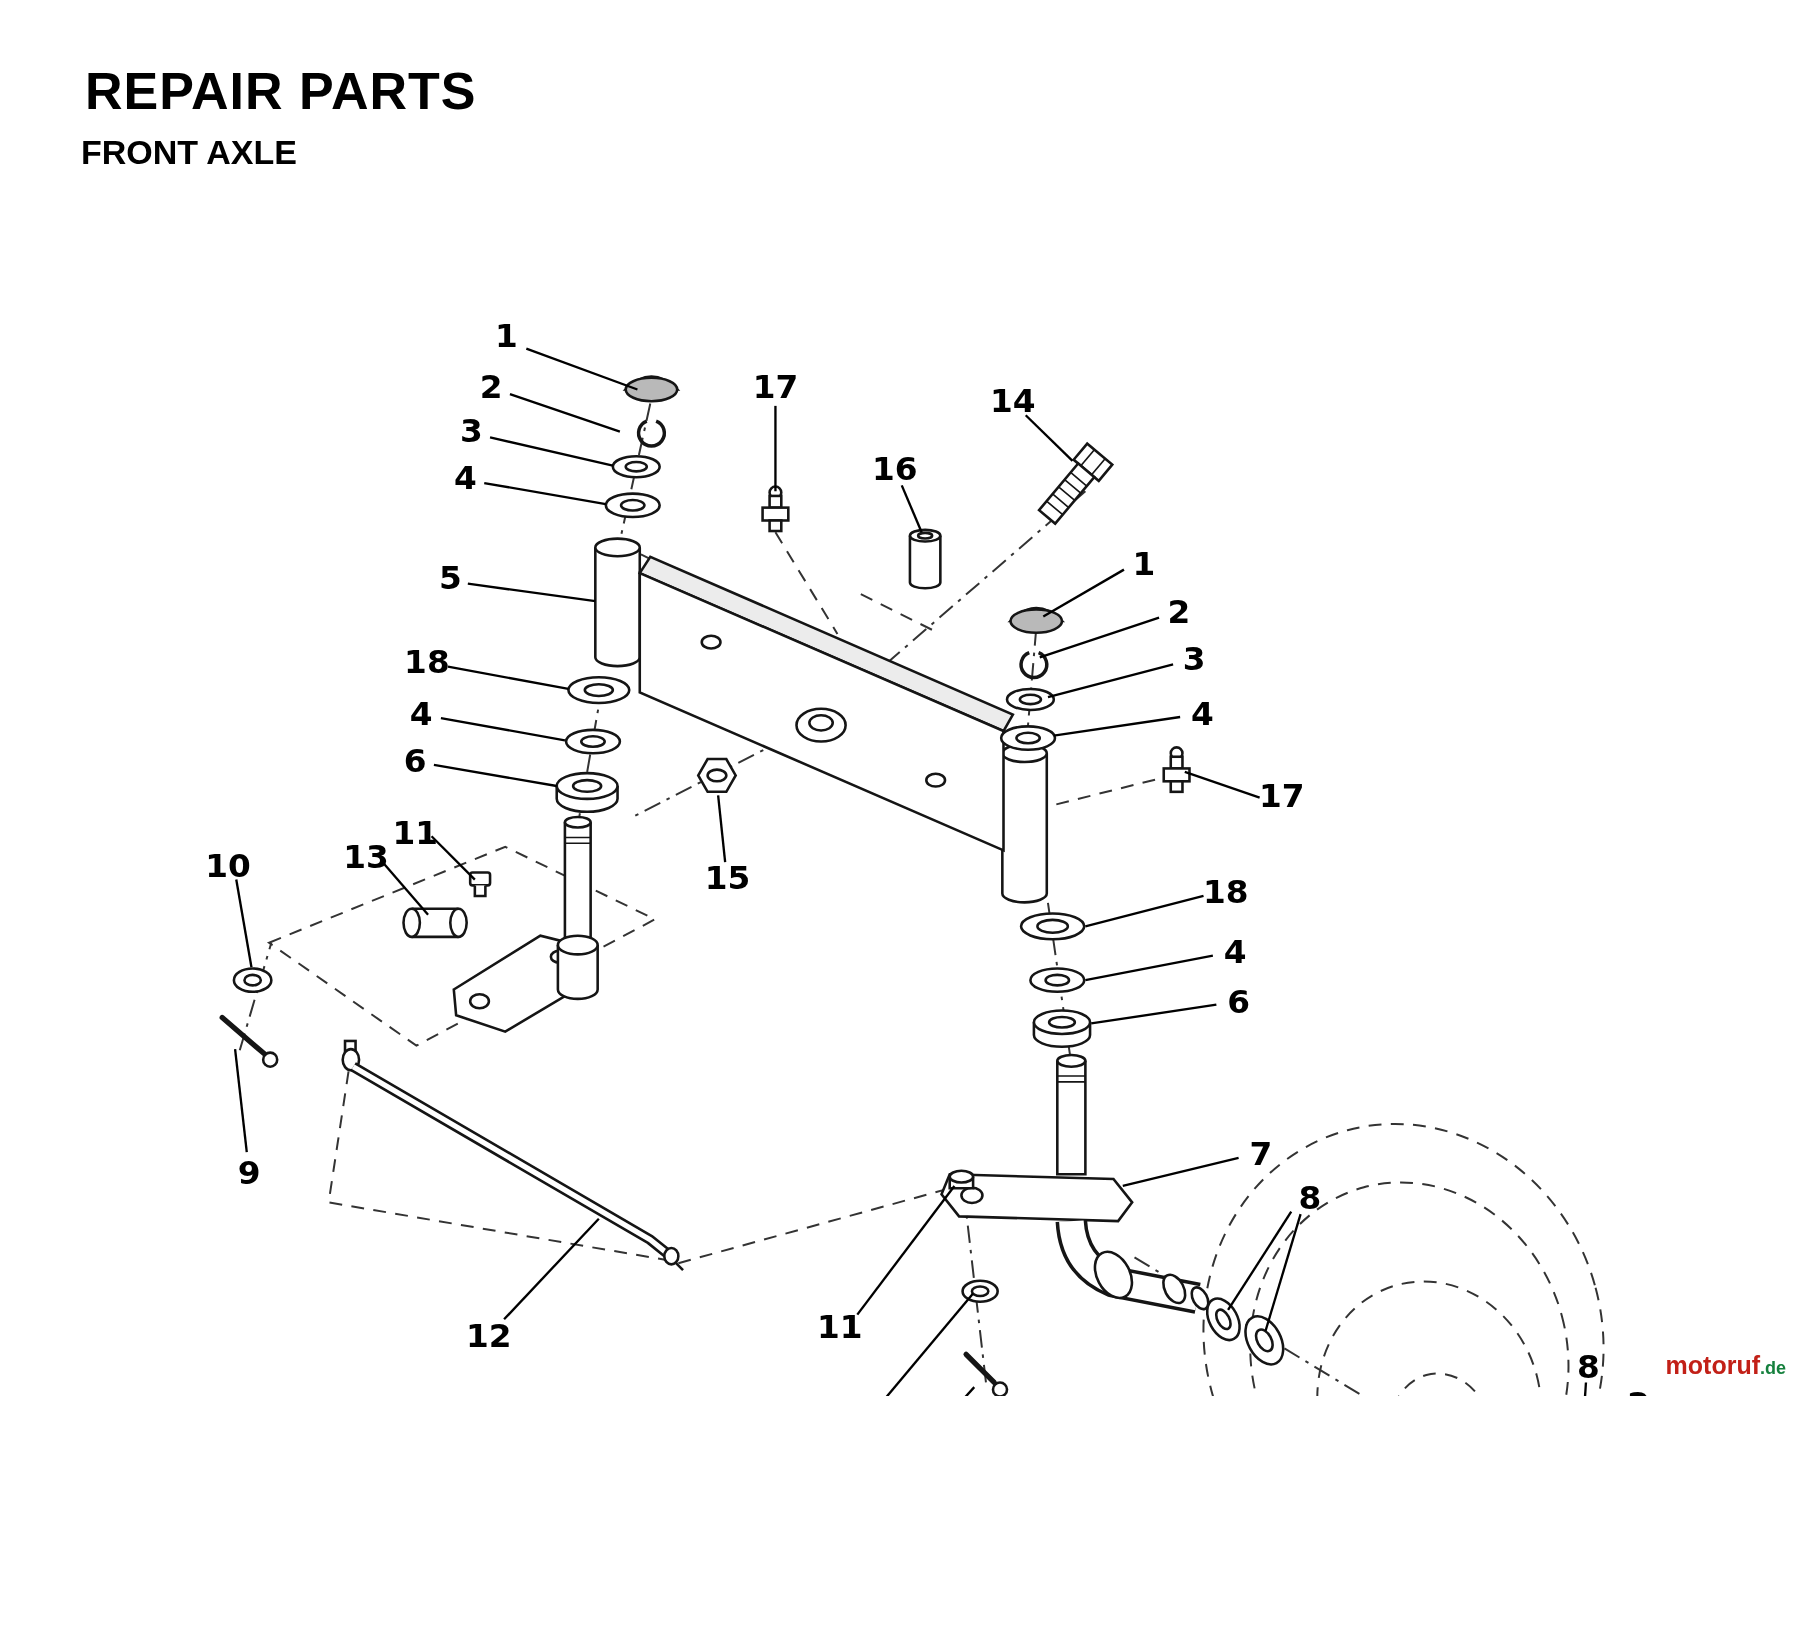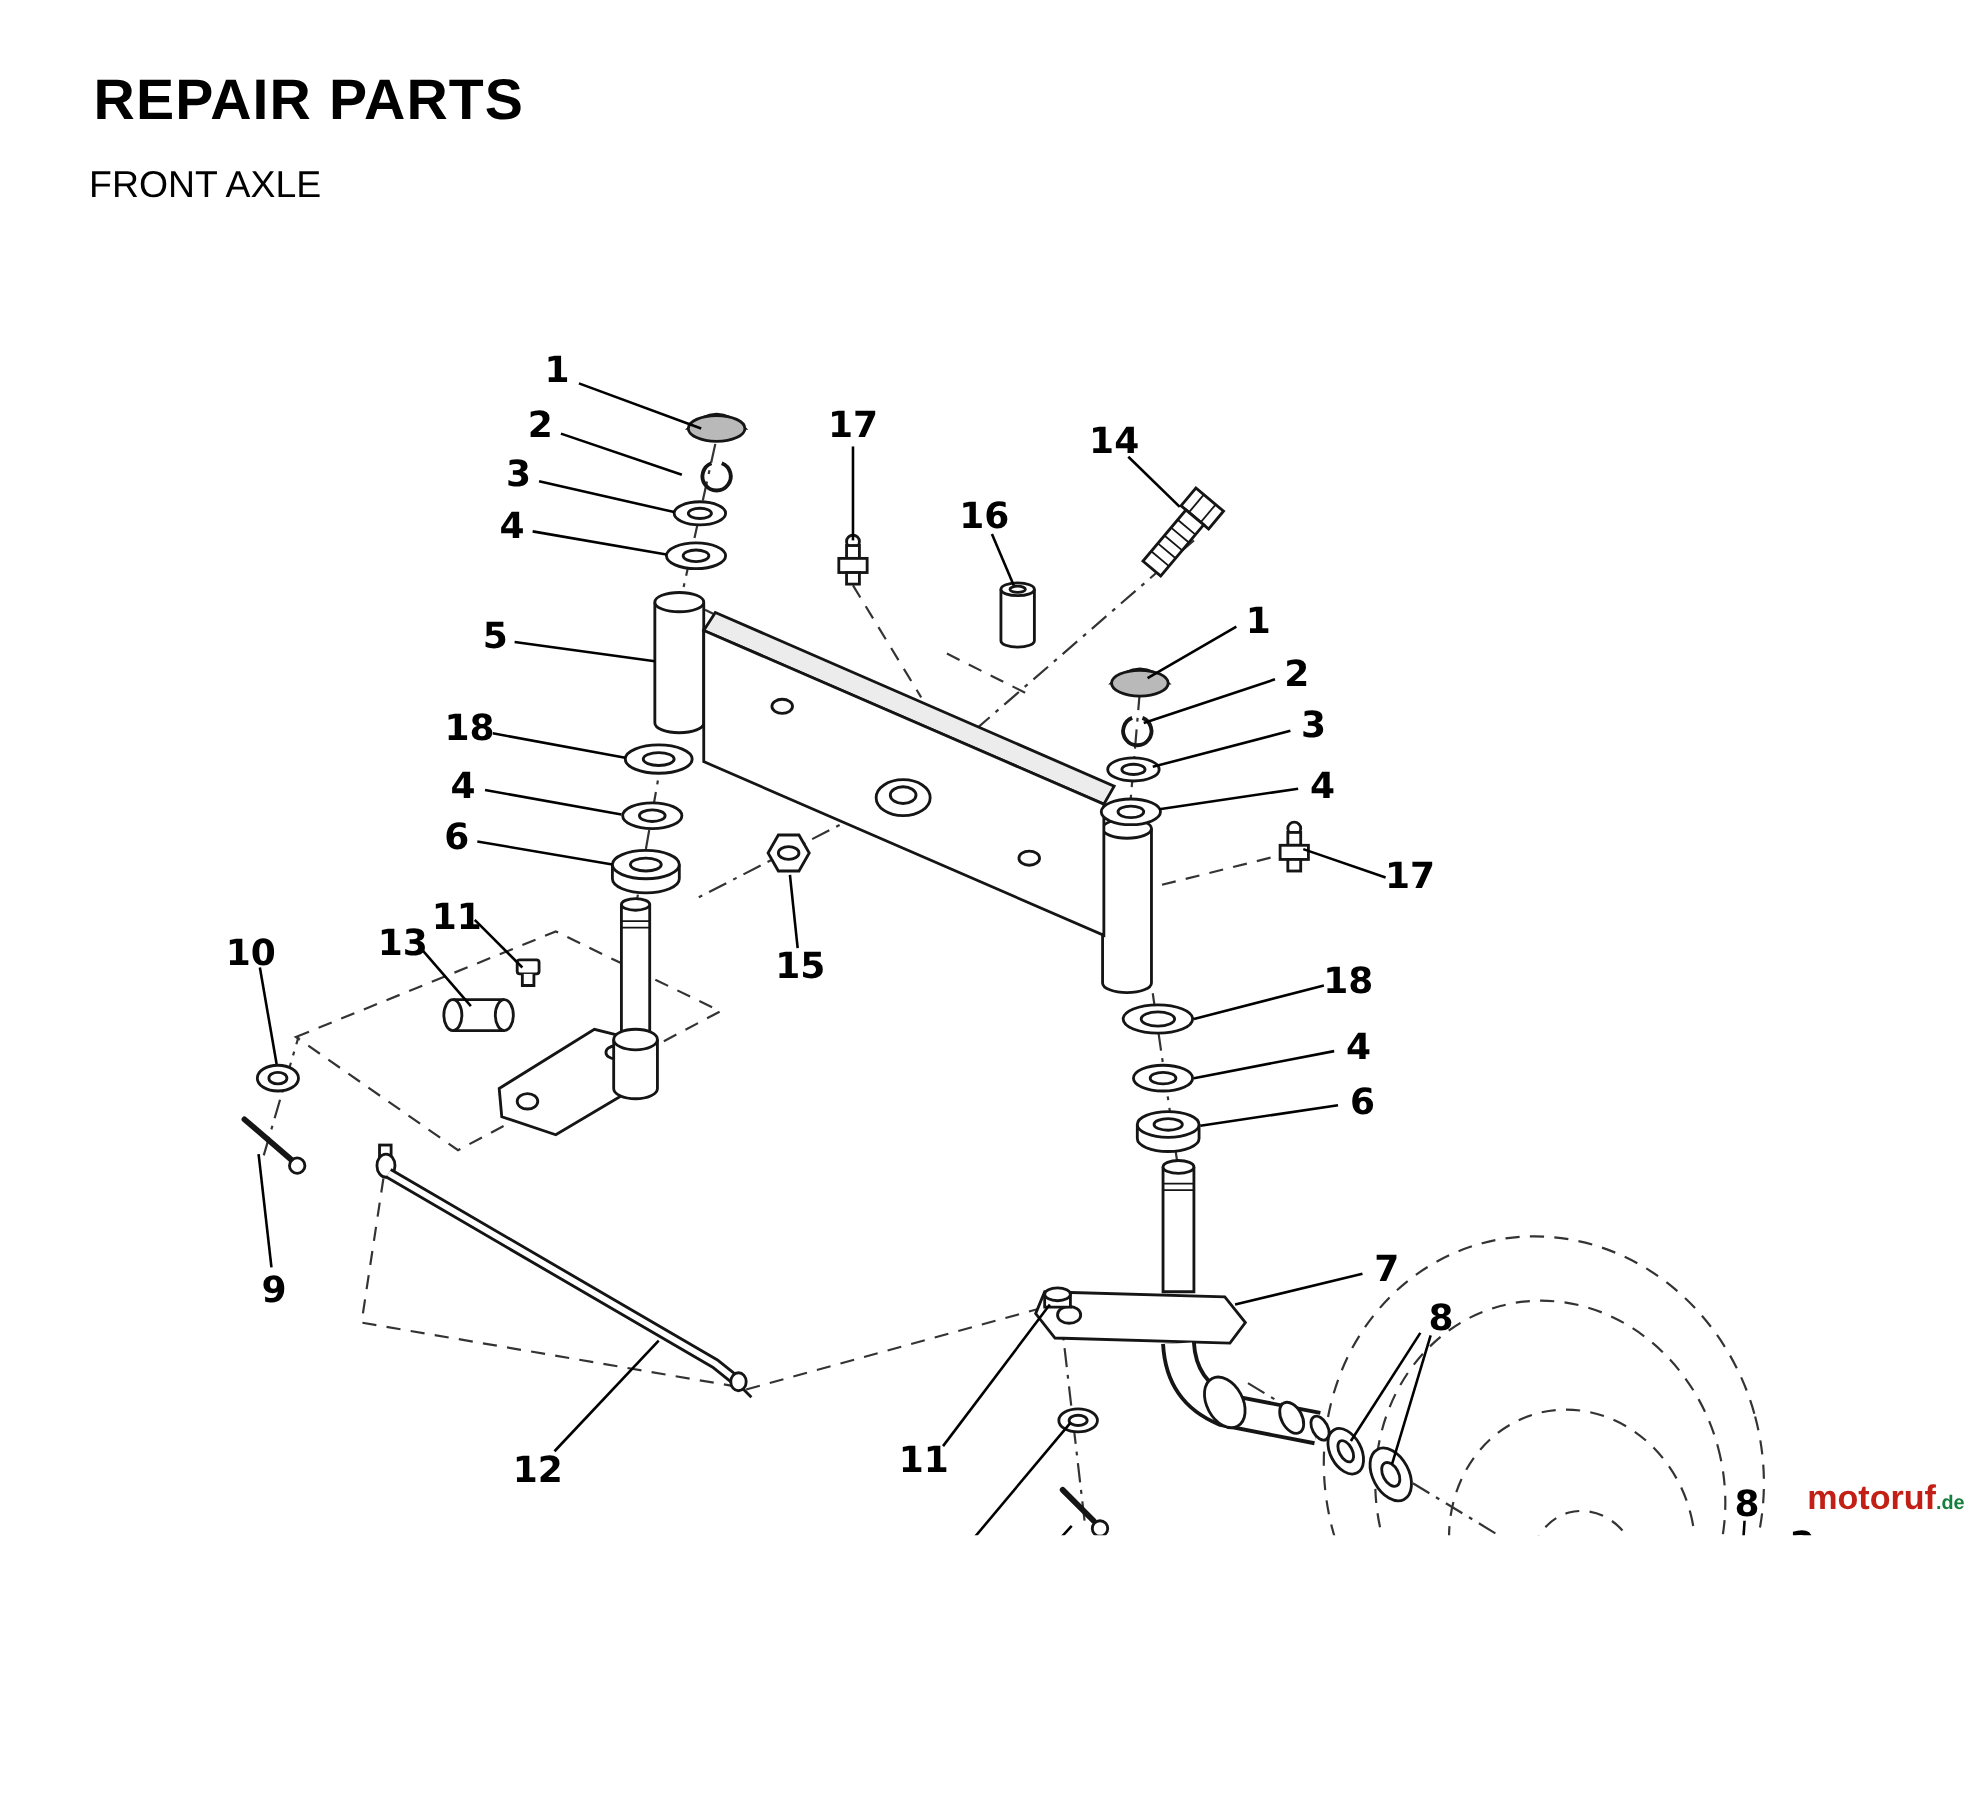--- a/index.html
+++ b/index.html
@@ -2,21 +2,21 @@
 <html><head>
 <meta charset="utf-8">
 <style>
   * { margin:0; padding:0; box-sizing:border-box; }
   html,body { background:#fff; }
   .page { position:relative; width:1800px; height:1396px; background:#fff; overflow:hidden;
           font-family:"Liberation Sans", sans-serif; color:#000; }
   .hdr { position:absolute; left:85px; top:64px; }
   .hdr h1 { font-size:52px; font-weight:bold; letter-spacing:1px; line-height:1.05; }
   .hdr .subtitle { font-size:40px; font-weight:bold; margin-top:16px; margin-left:43px; white-space:pre; }
-  .hdr .section { font-size:34px; font-weight:normal; margin-top:30px; margin-left:-4px; }
+  .hdr .section { font-size:34px; font-weight:bold; margin-top:14px; margin-left:-4px; }
   svg.diagram { position:absolute; left:0; top:0; width:1800px; height:1648px; }
 
   
   .p  { fill:#fff; stroke:#151515; stroke-width:2.2; }
   .pf { fill:#b9b9b9; stroke:#151515; stroke-width:2.2; }
   .pt { fill:#ececec; stroke:#151515; stroke-width:2.2; }
   .ln { fill:none; stroke:#151515; stroke-width:2.2; }
   .thin { stroke-width:1.4; }
   .pin { stroke-width:4.5; stroke-linecap:round; }
   .clip { stroke-width:4; }
@@ -24,21 +24,21 @@
   .dash    { fill:none; stroke:#333; stroke-width:1.7; stroke-dasharray:11 8; }
   .dashdot { fill:none; stroke:#333; stroke-width:1.7; stroke-dasharray:15 6 3 6; }
   .leader  { stroke:#000; stroke-width:2; }
   .callout { font-family:"DejaVu Sans", sans-serif; font-size:28px; font-weight:bold; fill:#000; text-anchor:middle; }
   .rodO { fill:none; stroke:#151515; stroke-width:9; stroke-linejoin:round; }
   .rodI { fill:none; stroke:#fff; stroke-width:4.5; stroke-linejoin:round; }
   .tubeO { fill:none; stroke:#151515; stroke-width:27; }
   .tubeI { fill:none; stroke:#fff; stroke-width:21; }
 
   .watermark { position:absolute; right:14px; bottom:16px; font-weight:bold; }
-  .wm-brand  { color:#c22017; font-size:31px; }
+  .wm-brand  { color:#c22017; font-size:25px; }
   .wm-domain { color:#15803d; font-size:18px; }
 </style>
 </head>
 <body>
 
 <div class="page">
 
   <div class="hdr">
     <h1>REPAIR PARTS</h1>
     <div class="section">FRONT AXLE</div>

